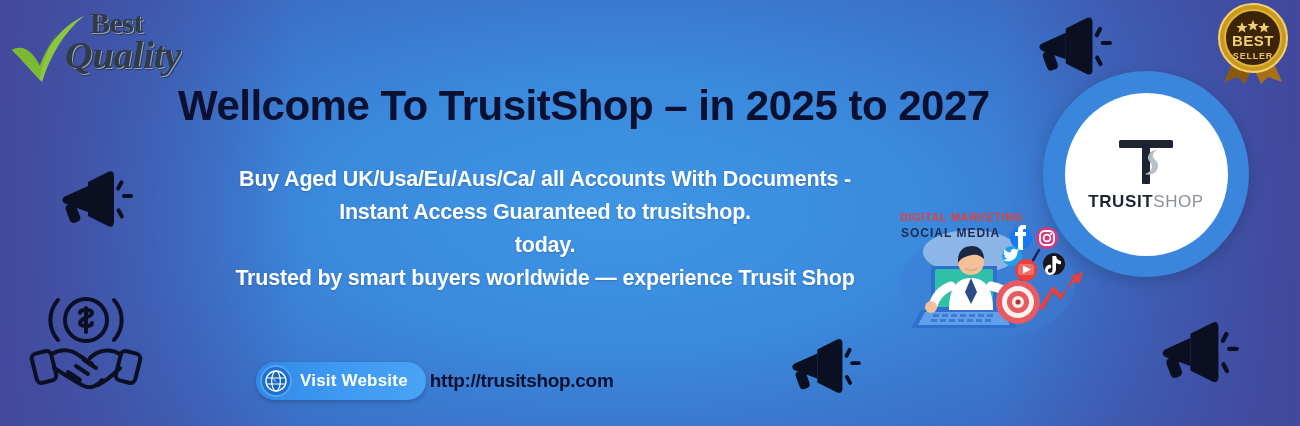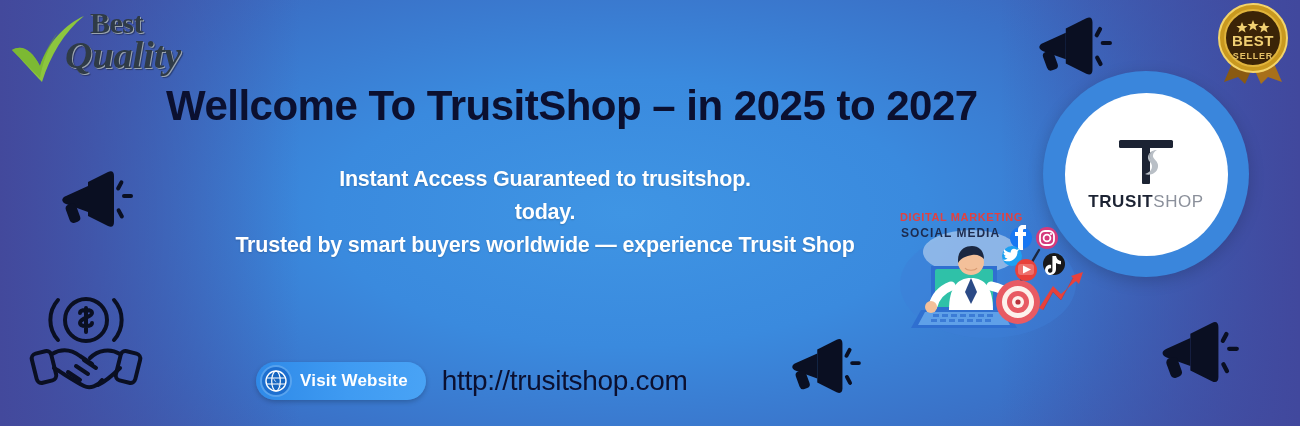--- a/index.html
+++ b/index.html
@@ -77,21 +77,21 @@
   .mg-2 { left: 1035px; top: 12px;  width: 78px;  height: 66px; }
   .mg-3 { left: 788px;  top: 334px; width: 74px;  height: 62px; }
   .mg-4 { left: 1158px; top: 316px; width: 82px;  height: 70px; }
 
   
   .handshake { position: absolute; left: 24px; top: 288px; width: 124px; height: 110px; }
 
   
   .headline {
     position: absolute;
-    left: 166px;
+    left: 178px;
     top: 82px;
     width: 830px;
     font-size: 42px;
     font-weight: bold;
     color: #0b1030;
     letter-spacing: -0.5px;
     white-space: nowrap;
   }
   .subcopy {
     position: absolute;
@@ -108,21 +108,21 @@
   }
   .subcopy .line { display: block; }
 
   
   .cta-row {
     position: absolute;
     left: 256px;
     top: 362px;
     display: flex;
     align-items: center;
-    gap: 16px;
+    gap: 4px;
   }
   .visit-btn {
     display: flex;
     align-items: center;
     gap: 10px;
     height: 38px;
     padding: 0 18px 0 6px;
     border-radius: 19px;
     background: linear-gradient(to right, #2f8ae8 0%, #3f9bf2 55%, #49a3f5 100%);
     box-shadow: 0 2px 5px rgba(0,0,0,0.22);
@@ -136,22 +136,22 @@
     box-shadow: 0 0 0 2px rgba(255,255,255,0.18);
   }
   .visit-label {
     color: #ffffff;
     font-size: 17px;
     font-weight: bold;
     letter-spacing: 0.2px;
   }
   .site-url {
     color: #0b1030;
-    font-size: 28px;
-    font-weight: normal;
+    font-size: 19px;
+    font-weight: bold;
     letter-spacing: -0.3px;
   }
 
   
   .logo-ring {
     position: absolute;
     left: 1043px;
     top: 71px;
     width: 206px;
     height: 206px;
@@ -295,20 +295,21 @@
       <path d="M96 66 C86 60 74 62 66 70"></path>
       <path d="M30 80 C40 86 52 94 60 98 C66 101 74 98 78 92"></path>
       <path d="M96 80 C88 88 80 94 74 97"></path>
       <path d="M44 84 L56 92 M52 78 L64 86 M60 72 L72 80"></path>
     </g>
   </svg>
 
   <div class="headline">Wellcome To TrusitShop – in 2025 to 2027</div>
 
   <div class="subcopy">
+    <span class="line">Buy Aged UK/Usa/Eu/Aus/Ca/ all Accounts With Documents -</span>
     <span class="line">Instant Access Guaranteed to trusitshop.</span>
     <span class="line">today.</span>
     <span class="line">Trusted by smart buyers worldwide — experience Trusit Shop</span>
   </div>
 
   <div class="cta-row">
     <div class="visit-btn">
       <span class="globe-wrap">
         <svg width="22" height="22" viewBox="0 0 22 22">
           <circle cx="11" cy="11" r="10" fill="#1565c0" stroke="#ffffff" stroke-width="1.4"></circle>

